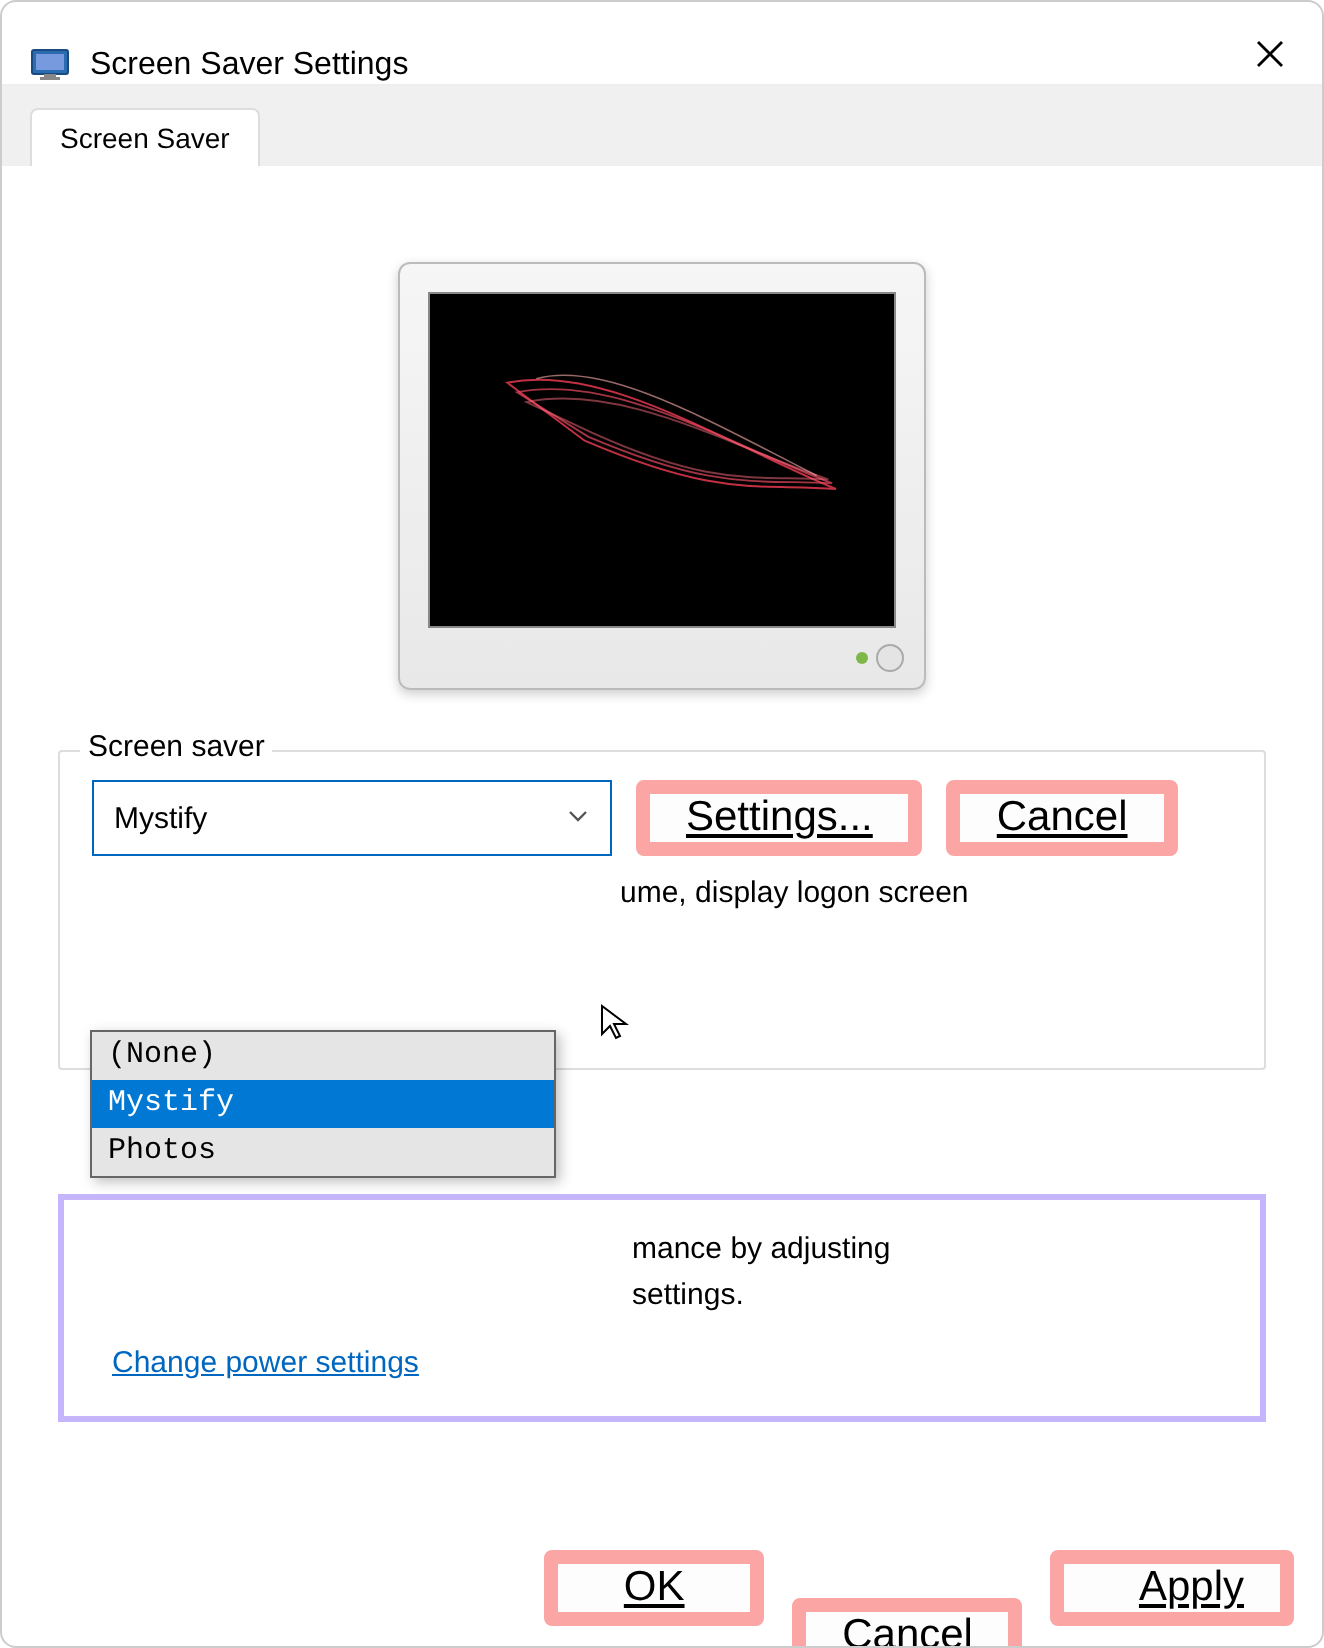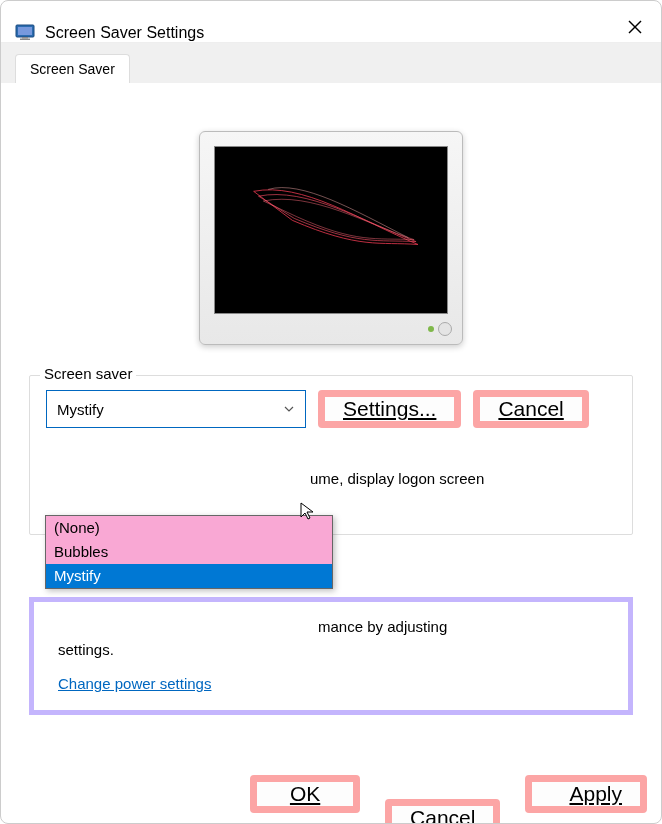--- a/index.html
+++ b/index.html
@@ -109,25 +109,26 @@
   border-radius: 4px;
   background:#fdfdfd;
   font-size:21px;
   cursor:pointer;
   text-decoration:underline;
 }
 .dropdown {
   position:absolute;
   top: 514px;
   left: 44px;
-  width: 288px;
-  background:#f9a8d4;
+  width: 233px;
+  background:#e5e5e5;
   border:1px solid #666;
   box-shadow: 2px 2px 6px rgba(0,0,0,.25);
   z-index: 20;
+  font-family: Liberation Mono, monospace;
 }
 .dropdown .opt {
   padding: 0px 8px;
   font-size:15px;
   line-height: 24px;
   cursor:pointer;
 }
 .dropdown .opt.sel { background:#0078d4; color:#fff; }
 .cursor-arrow {
   position:absolute;
@@ -143,25 +144,25 @@
   z-index:5;
 }
 .link { color:#0067c0; text-decoration: underline; cursor:pointer; font-size:15px;}
 .bottom-bar {
   position:absolute;
   bottom:0; left:0; right:0;
   height:58px;
   display:flex;
   justify-content:flex-end;
   align-items:center;
-  gap:25px;
+  gap:14px;
   padding: 0 14px;
   border-top: none;
 }
-.fieldset2 { top: 596px; position:absolute; left:28px; right:28px; border:5px solid #c4b5fd; padding:14px 16px 18px 24px; }
+.fieldset2 { top: 596px; position:absolute; left:28px; right:28px; border:3px solid #c4b5fd; padding:14px 16px 18px 24px; }
 </style>
 </head>
 <body>
 
 <div class="titlebar">
   <span class="app-icon">
     <svg viewBox="0 0 20 20">
         <rect x="1" y="3" width="18" height="12" rx="1" fill="#2b6cb0" stroke="#1a4b80"></rect>
         <rect x="3" y="5" width="14" height="8" fill="#79d"></rect>
         <rect x="7" y="15" width="6" height="1.5" fill="#888"></rect>
@@ -204,37 +205,37 @@
         <span>Mystify</span>
         <span class="chev">
           <svg viewBox="0 0 12 12">
               <polyline points="2,4 6,8 10,4" fill="none" stroke="#555" stroke-width="1.2"></polyline>
             </svg>
         </span>
       </div>
       <button class="winbtn">Settings...</button>
       <button class="winbtn">Cancel</button>
     </div>
-    <div class="partial-text" style="top:60px; left:280px;margin-top:32px;">ume, display logon screen</div>
+    <div class="partial-text" style="top:60px; left:280px;">ume, display logon screen</div>
     <div style="height:88px;"></div>
   </div>
 
 </div>
 
 <div class="fieldset2">
   <div class="partial-text" style="position:static; margin-left:260px;">mance by adjusting</div>
-  <div class="partial-text" style="position:static; ">settings.</div>
+  <div class="partial-text" style="position:static; margin-left:260px;">settings.</div>
   <div style="height:14px;"></div>
   <a class="link">Change power settings</a>
 </div>
 
 <div class="dropdown" id="dropdown">
     <div class="opt">(None)</div>
-    <div class="opt">Bubbles</div>
     <div class="opt sel">Mystify</div>
+    <div class="opt">Photos</div>
   </div>
 
 <div class="cursor-arrow">
   <svg viewBox="0 0 20 20">
       <path d="M2 2 L2 16 L6 12 L9 18 L11 17 L8 11 L14 11 Z" fill="#fff" stroke="#000" stroke-width="1"></path>
     </svg>
 </div>
 
 <div class="bottom-bar">
   <button class="winbtn" style="min-width:110px;">OK</button>

